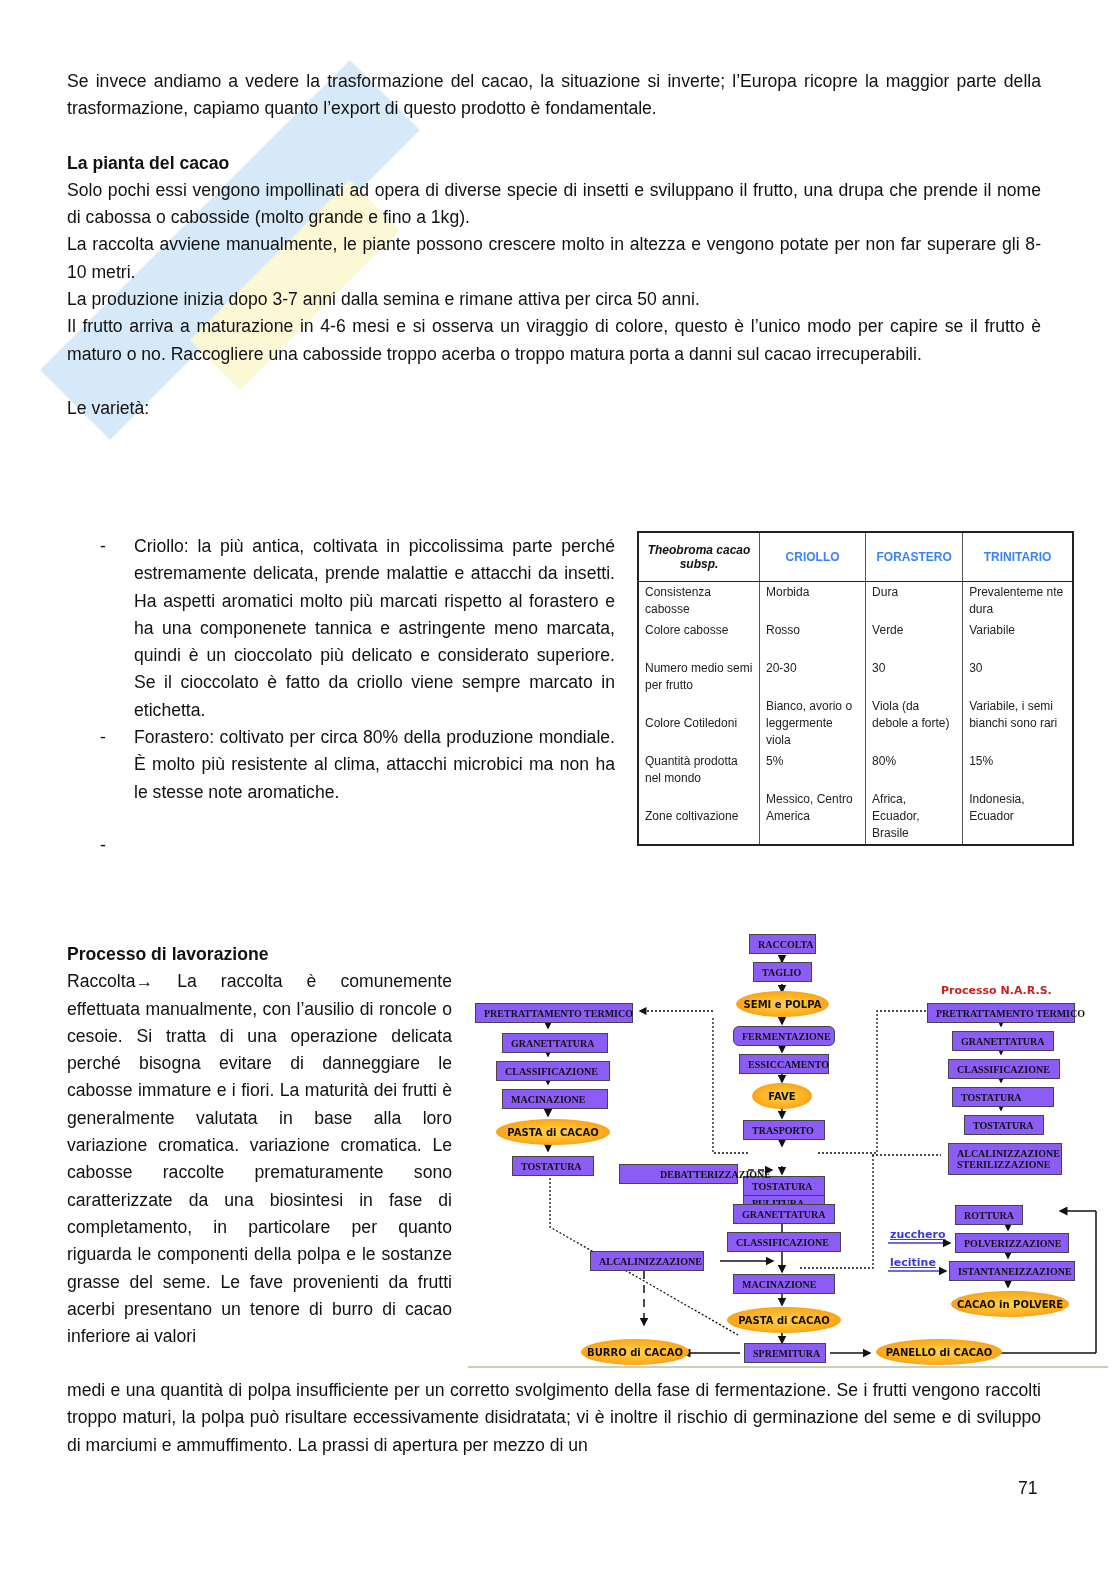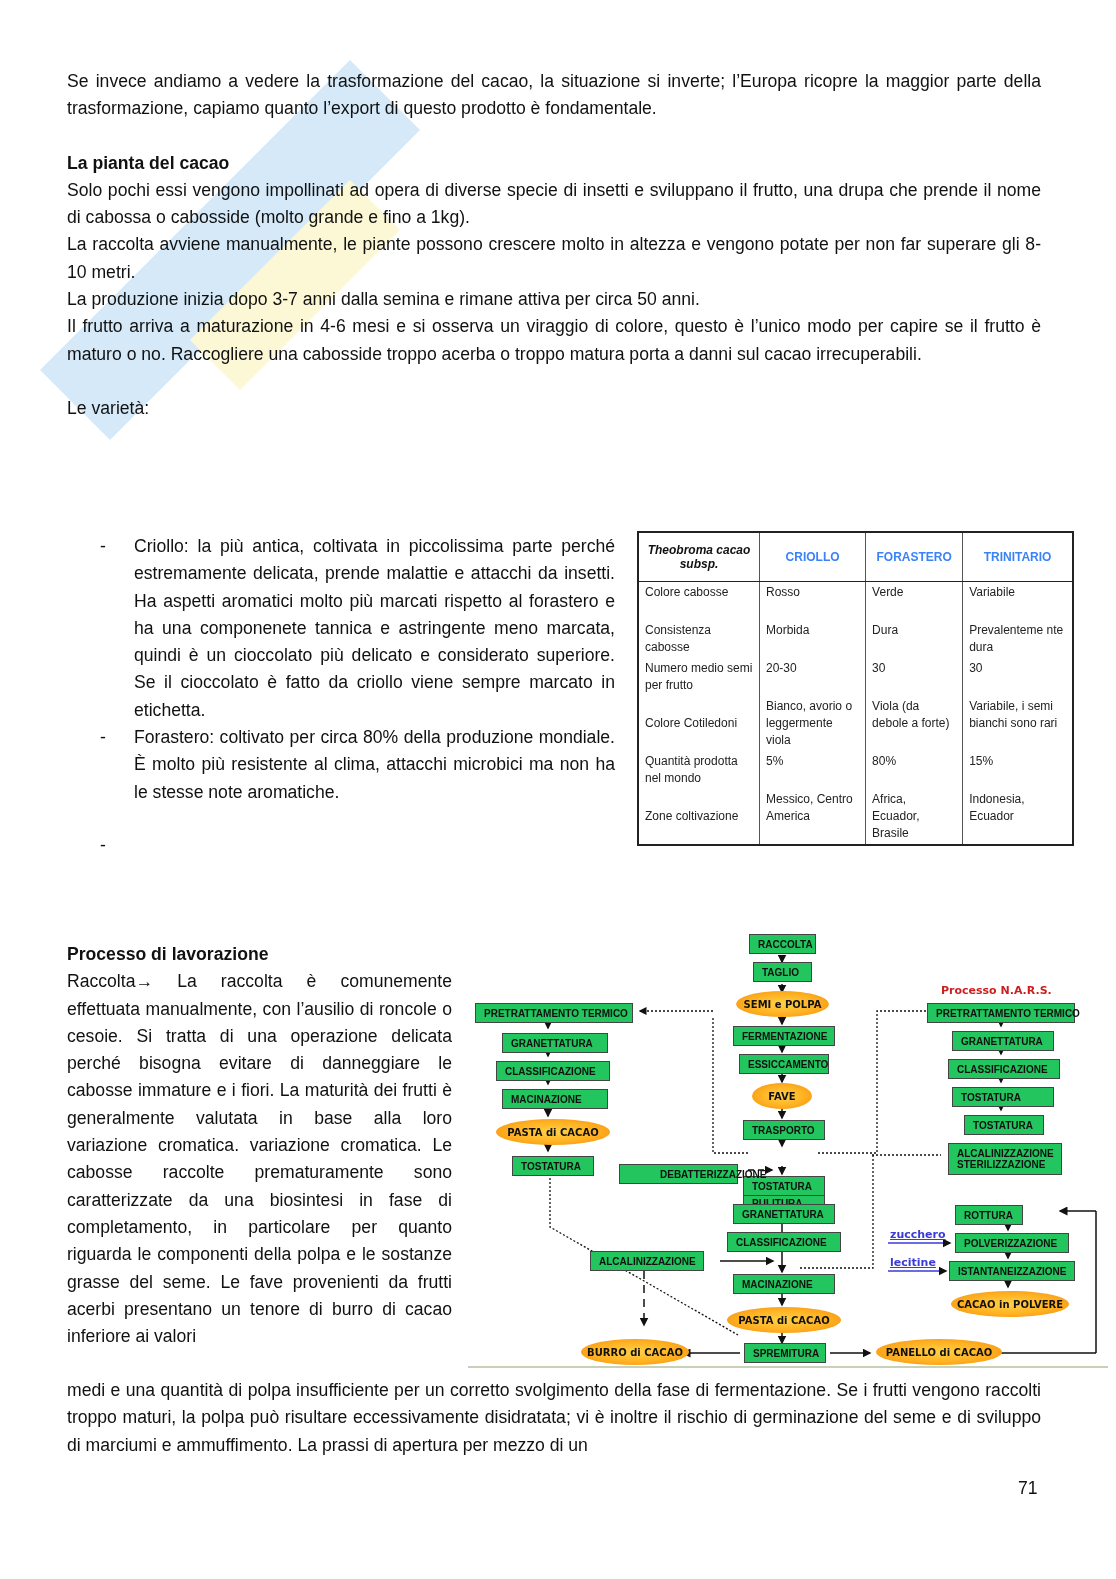--- a/index.html
+++ b/index.html
@@ -20,22 +20,22 @@
 
   table.var { position:absolute; left:637px; top:531px; width:437px; border-collapse:collapse;
               border:2px solid #222; font-size:12px; color:#222; }
   table.var th { border-bottom:1.5px solid #222; border-right:1px solid #555; height:44px; padding:2px 4px; font-size:12px; }
   table.var th.first { font-style:italic; color:#111; width:112px; }
   table.var th.col { color:#3b82f6; }
   table.var td { border-right:1px solid #555; vertical-align:top; padding:2px 6px; line-height:17px; }
   table.var tr.r td { height:34px; }
 
   .diagram { position:absolute; left:468px; top:925px; width:640px; height:450px; }
-  .box { position:absolute; border:1px solid #444; background:#22c55e; font-size:10px; font-weight:bold;
-         font-family:Liberation Sans, sans-serif; display:flex; align-items:center; padding-left:8px; box-sizing:border-box; height:20px; white-space:nowrap; }
+  .box { position:absolute; border:1px solid #444; background:#8b5cf6; font-size:10px; font-weight:bold;
+         font-family:Liberation Serif, serif; display:flex; align-items:center; padding-left:8px; box-sizing:border-box; height:20px; white-space:nowrap; }
   .oval { position:absolute; border-radius:50%; background:radial-gradient(ellipse at center, #ffd24a 0%, #ffb020 55%, #f08a10 100%);
           font-size:10px; font-weight:bold; font-family:"DejaVu Sans", sans-serif; display:flex; align-items:center; justify-content:center; height:26px; }
   .nars { position:absolute; color:#cc2020; font-size:11px; font-weight:bold; font-family:"DejaVu Sans", sans-serif; }
   .add { position:absolute; color:#3a3ad8; font-size:11px; font-weight:bold; font-family:"DejaVu Sans", sans-serif; text-decoration:underline; }
   svg.lines { position:absolute; left:0; top:0; }
 </style>
 </head>
 <body>
 
 <svg class="watermark" viewBox="0 0 470 420">
@@ -75,30 +75,30 @@
 
 <table class="var">
   <tbody>
       <tr>
     <th class="first">Theobroma cacao subsp.</th>
     <th class="col">CRIOLLO</th>
     <th class="col">FORASTERO</th>
     <th class="col">TRINITARIO</th>
   </tr>
   <tr class="r">
+        <td>Consistenza cabosse</td>
+        <td>Morbida</td>
+        <td>Dura</td>
+        <td>Prevalenteme nte dura</td>
+      </tr>
+  <tr class="r">
         <td>Colore cabosse</td>
         <td>Rosso</td>
         <td>Verde</td>
         <td>Variabile</td>
-      </tr>
-  <tr class="r">
-        <td>Consistenza cabosse</td>
-        <td>Morbida</td>
-        <td>Dura</td>
-        <td>Prevalenteme nte dura</td>
       </tr>
   <tr class="r">
         <td>Numero medio semi per frutto</td>
         <td>20-30</td>
         <td>30</td>
         <td>30</td>
       </tr>
   <tr class="r">
         <td style="padding-top:19px">Colore Cotiledoni</td>
         <td>Bianco, avorio o leggermente viola</td>
@@ -177,21 +177,21 @@
     <g stroke="#3a3ad8" stroke-width="1.5" fill="none">
       <line x1="420" y1="318" x2="482" y2="318" marker-end="url(#ah)"></line>
       <line x1="420" y1="346" x2="478" y2="346" marker-end="url(#ah)"></line>
     </g>
     <line x1="0" y1="442" x2="640" y2="442" stroke="#c8d0b8" stroke-width="2"></line>
   </svg>
 
   <div class="box" style="left:281px;top:9px;width:67px;">RACCOLTA</div>
   <div class="box" style="left:285px;top:37px;width:59px;">TAGLIO</div>
   <div class="oval" style="left:268px;top:66px;width:93px;">SEMI e POLPA</div>
-  <div class="box" style="left:265px;top:101px;width:102px;">FERMENTAZIONE</div>
+  <div class="box" style="left:265px;top:101px;width:102px;border-radius:6px;">FERMENTAZIONE</div>
   <div class="box" style="left:271px;top:129px;width:90px;">ESSICCAMENTO</div>
   <div class="oval" style="left:284px;top:158px;width:60px;">FAVE</div>
   <div class="box" style="left:275px;top:195px;width:82px;">TRASPORTO</div>
   <div class="box" style="left:275px;top:223px;width:82px;margin-top:45px;">PULITURA</div>
   <div class="box" style="left:275px;top:251px;width:82px;">TOSTATURA</div>
   <div class="box" style="left:265px;top:279px;width:102px;">GRANETTATURA</div>
   <div class="box" style="left:259px;top:307px;width:114px;">CLASSIFICAZIONE</div>
   <div class="box" style="left:265px;top:349px;width:102px;">MACINAZIONE</div>
   <div class="oval" style="left:259px;top:382px;width:114px;">PASTA di CACAO</div>
   <div class="box" style="left:276px;top:418px;width:82px;">SPREMITURA</div>

